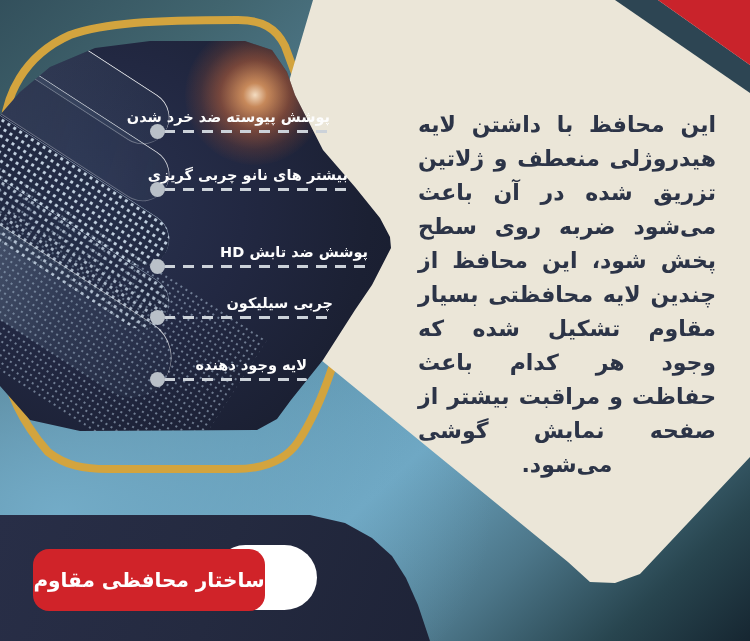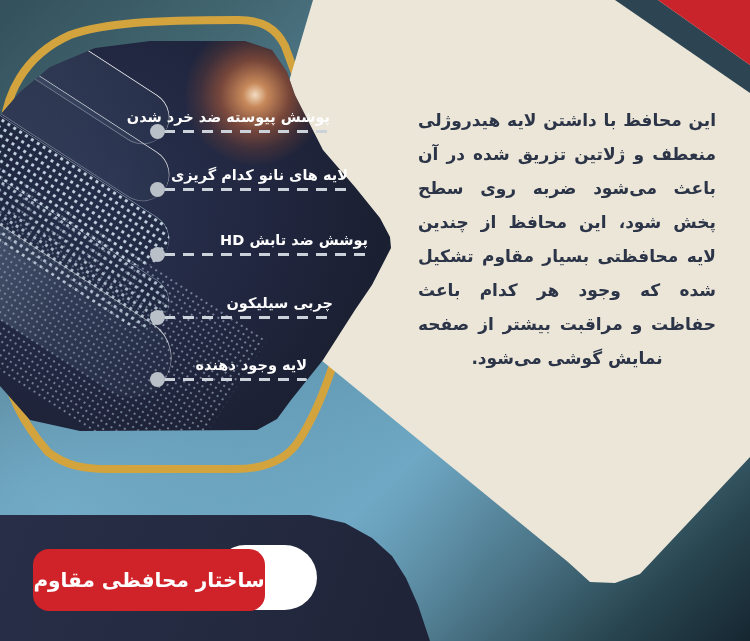--- a/index.html
+++ b/index.html
@@ -18,21 +18,21 @@
   
   .gold-frame{position:absolute;left:0;top:0;pointer-events:none;}
   
   .cream-panel{
     position:absolute;left:270px;top:0;width:480px;height:641px;background:var(--cream);
     clip-path:polygon(43px 0,480px 0,480px 457px,370px 574px,345px 583px,320px 582px,298px 562px,51px 360px,15px 95px);
   }
   .description{
     position:absolute;top:86px;right:34px;width:298px;
     direction:rtl;text-align:justify;text-align-last:center;
-    font-size:17px;line-height:34px;font-weight:bold;color:var(--text-navy);
+    font-size:22px;line-height:34px;font-weight:bold;color:var(--text-navy);
   }
   
   .octagon{
     position:absolute;left:-20px;top:30px;width:460px;height:420px;
     background:radial-gradient(circle at 25% 42%, #2a3350 0%, #222842 35%, #1b2033 65%, #151a2a 100%);
     clip-path:polygon(20px 85px,40px 62px,70px 37px,115px 18px,170px 11px,265px 11px,292px 20px,307px 42px,315px 65px,343px 120px,375px 157px,400px 188px,410px 207px,411px 218px,392px 255px,375px 280px,343px 330px,311px 370px,297px 389px,277px 400px,100px 401px,50px 390px,20px 356px);
     overflow:hidden;
   }
   .sheet{position:absolute;left:-335px;width:520px;height:54px;border-radius:27px;
          transform:rotate(33deg);transform-origin:100% 50%;}
@@ -107,23 +107,23 @@
 
   <div class="layer-rows" id="layerRows">
       <div class="layer-row" style="top: 130px; width: 180px;">
         <div class="layer-dash"></div>
         <div class="layer-dot"></div>
         <div class="layer-label">پوشش پیوسته ضد خرد شدن</div>
       </div>
       <div class="layer-row" style="top: 188px; width: 198px;">
         <div class="layer-dash"></div>
         <div class="layer-dot"></div>
-        <div class="layer-label">لایه های نانو کدام گریزی</div>
+        <div class="layer-label">بیشتر های نانو چربی گریزی</div>
       </div>
-      <div class="layer-row" style="top: 253px; width: 218px; text-align: center;">
+      <div class="layer-row" style="top: 265px; width: 218px; text-align: center;">
         <div class="layer-dash"></div>
         <div class="layer-dot"></div>
         <div class="layer-label">پوشش ضد تابش HD</div>
       </div>
       <div class="layer-row" style="top: 316px; width: 183px;">
         <div class="layer-dash"></div>
         <div class="layer-dot"></div>
         <div class="layer-label">چربی سیلیکون</div>
       </div>
       <div class="layer-row" style="top: 378px; width: 157px;">

